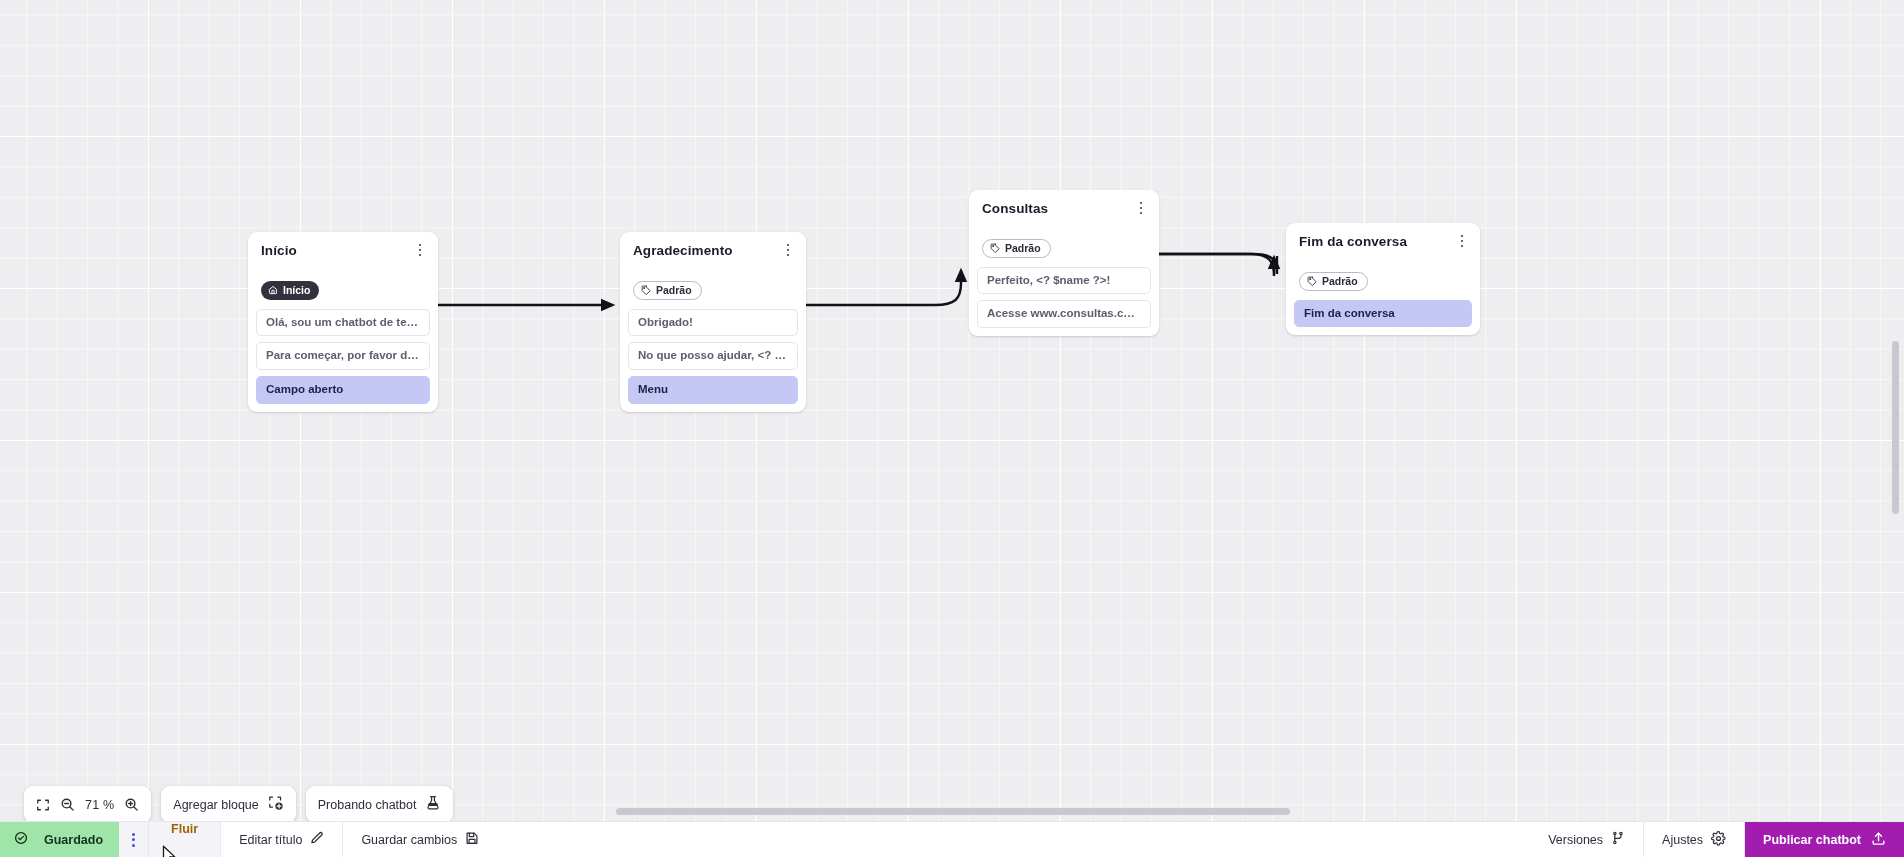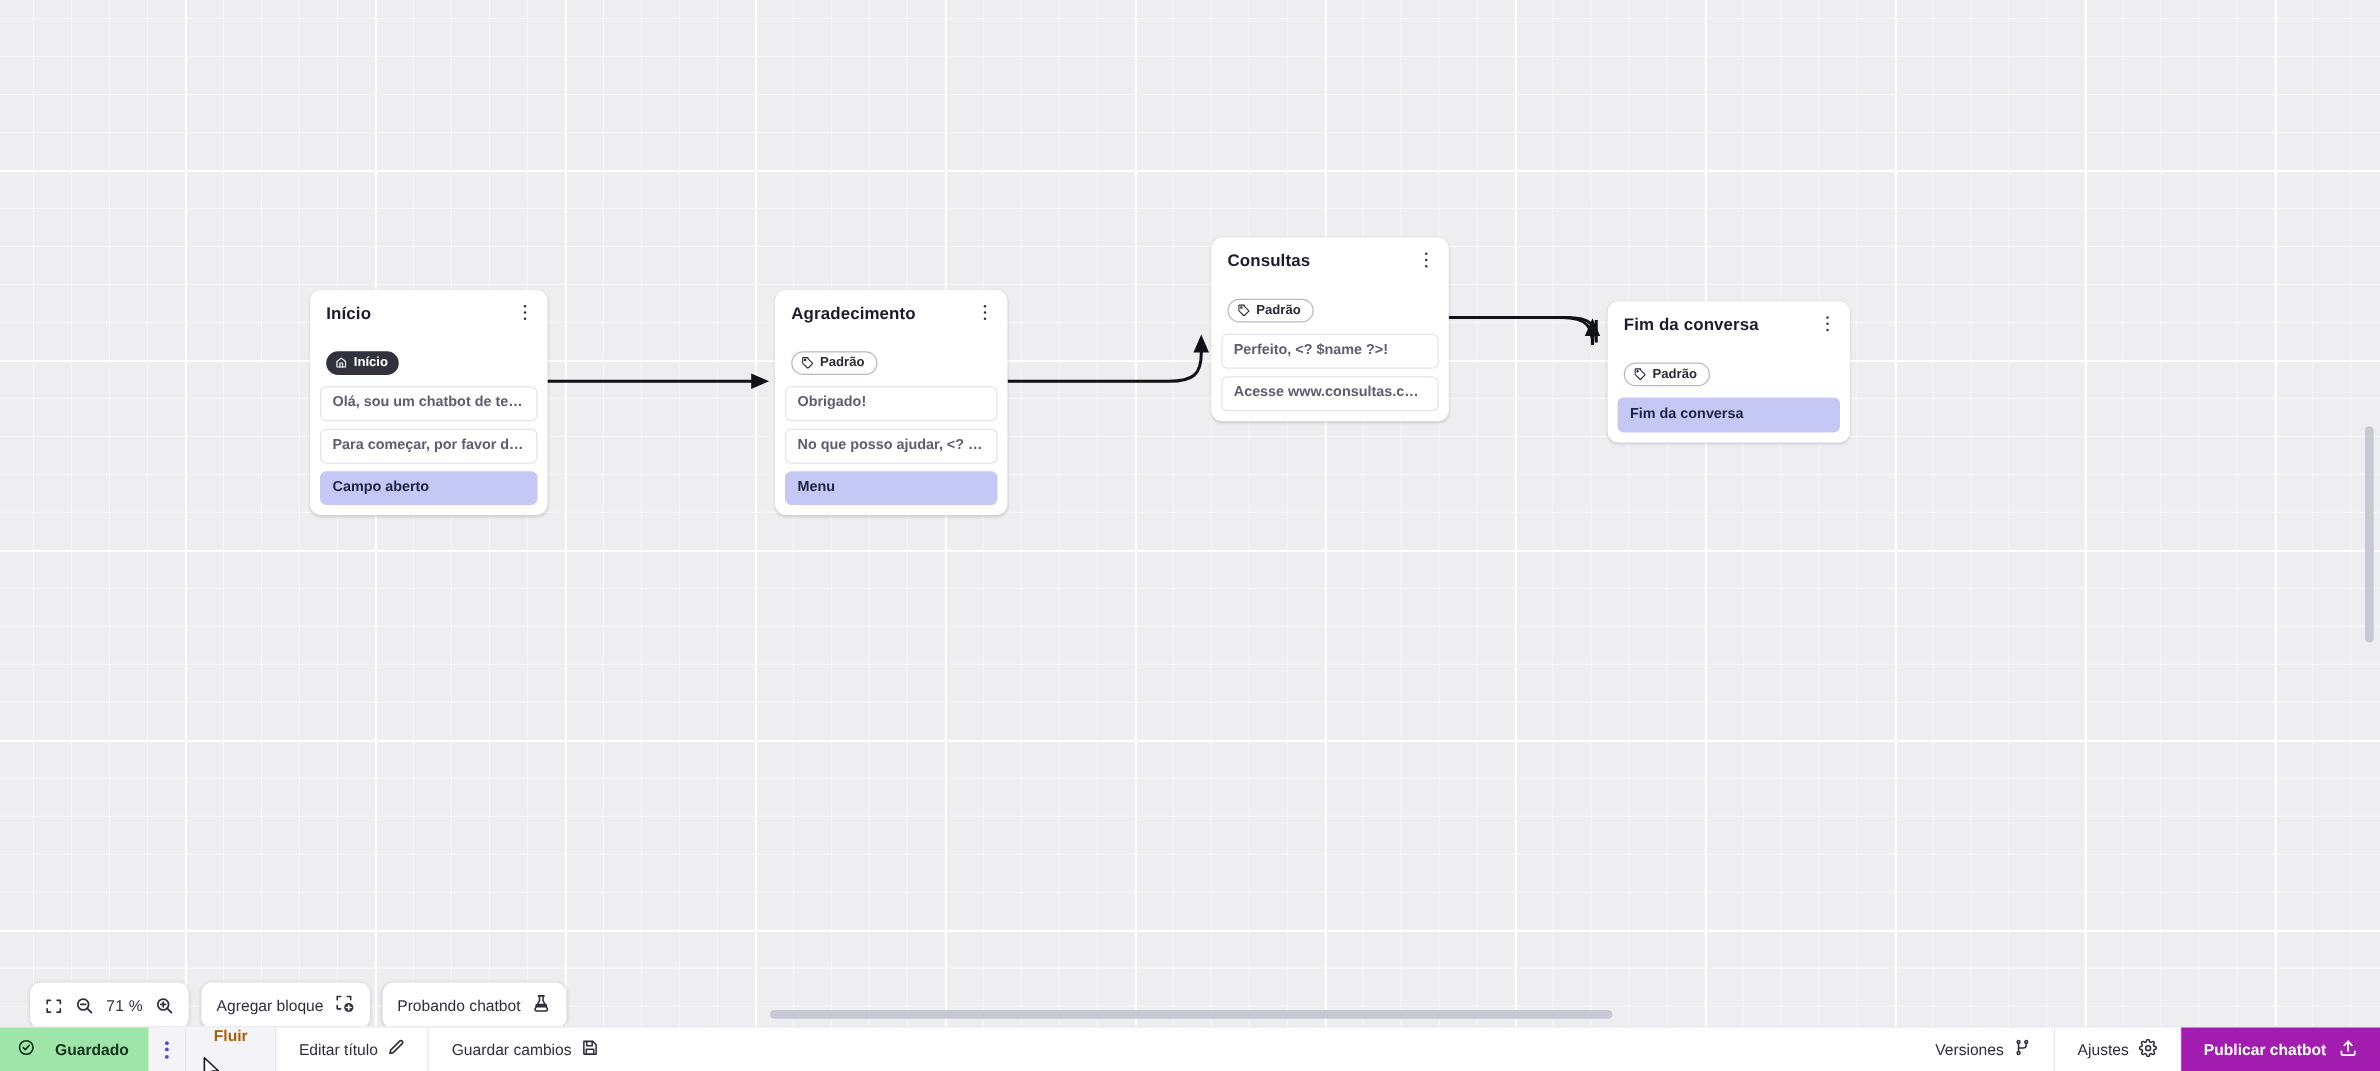--- a/index.html
+++ b/index.html
@@ -133,21 +133,21 @@
     background: #c5c8f5;
     border-color: #c5c8f5;
     color: #1f2140;
     font-weight: 700;
   }
 
   
   #node-inicio      { left: 248px; top: 232px; width: 190px; }
   #node-agradeci    { left: 620px; top: 232px; width: 186px; }
   #node-consultas   { left: 969px; top: 190px; width: 190px; }
-  #node-fim         { left: 1286px; top: 241px; width: 194px; }
+  #node-fim         { left: 1286px; top: 223px; width: 194px; }
 
   
   .scroll-h {
     position: absolute;
     left: 616px;
     bottom: 6px;
     width: 674px;
     height: 7px;
     background: #c8c8d2;
     border-radius: 4px;

